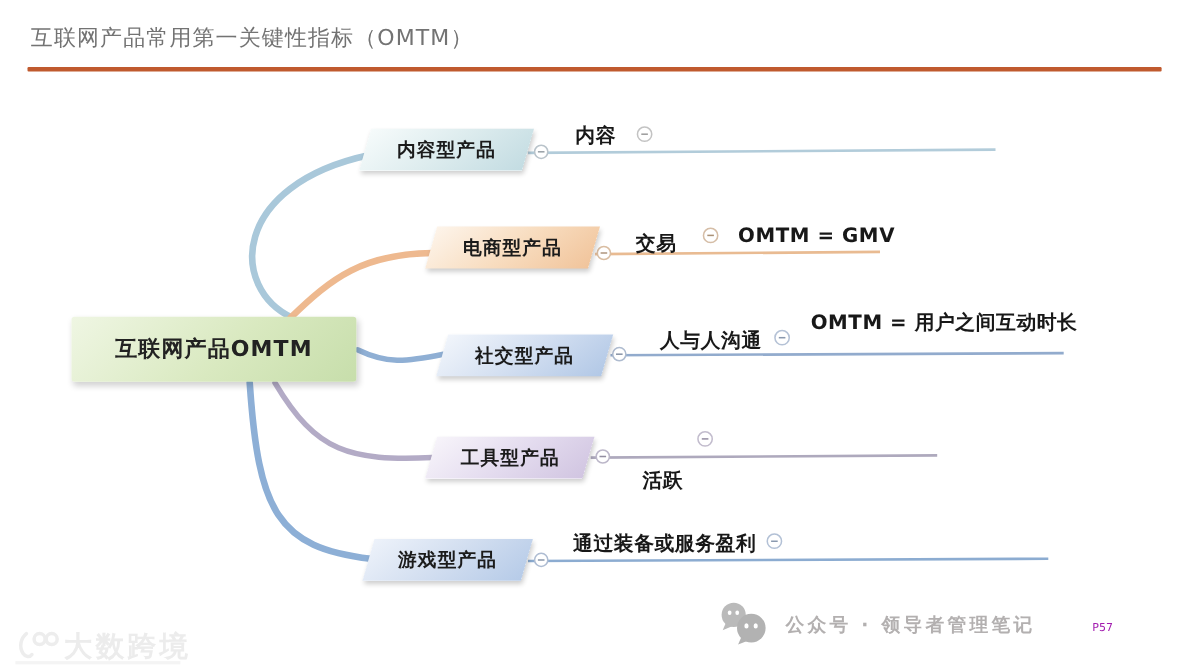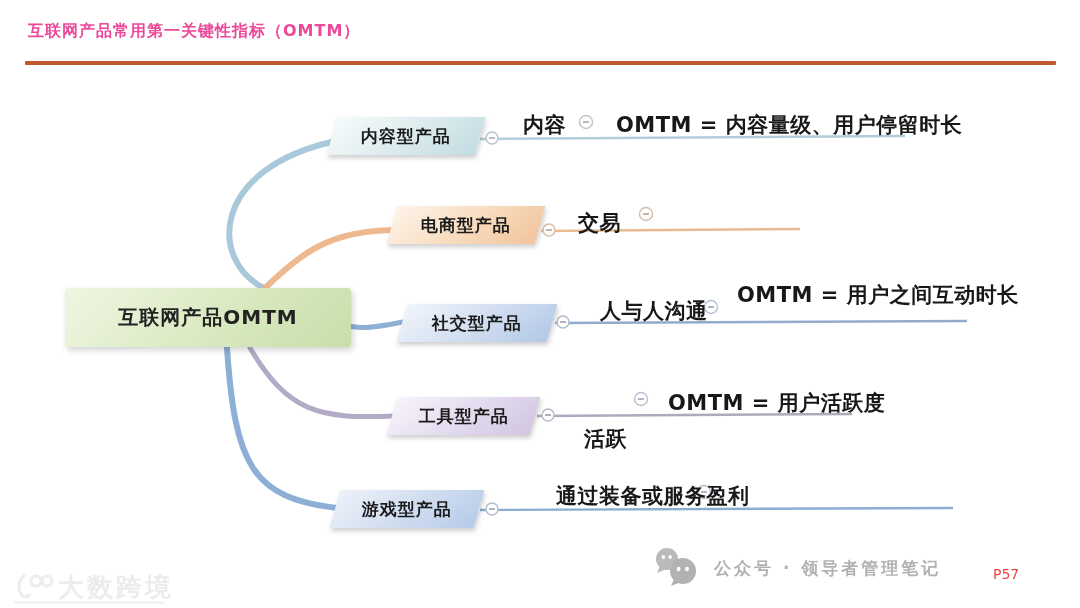--- a/index.html
+++ b/index.html
@@ -3,62 +3,62 @@
 <meta charset="utf-8">
 <style>
   * { margin:0; padding:0; box-sizing:border-box; }
   html,body { background:#fff; }
   .page {
     position:relative; width:1080px; height:608px; background:#fff;
     overflow:hidden; font-family:"DejaVu Sans","Liberation Sans",sans-serif;
   }
   
   .title {
-    position:absolute; left:28px; top:21px; font-size:16px; font-weight:700;
-    color:#ec4899; letter-spacing:1px;
+    position:absolute; left:28px; top:21px; font-size:20px; font-weight:400;
+    color:#737373; letter-spacing:1px;
   }
   .title-rule {
     position:absolute; left:25px; top:61px; width:1031px; height:4px;
     background:#c05a2e; border-radius:1px;
   }
   
   .links { position:absolute; left:0; top:0; width:1080px; height:608px; }
   
   .center-node {
-    position:absolute; left:65px; top:288px; width:286px; height:59px;
+    position:absolute; left:65px; top:288px; width:259px; height:59px;
     background:linear-gradient(135deg,#eff6e3 0%,#d9e9c0 55%,#c7deab 100%);
     border-radius:3px; box-shadow:2px 3px 6px rgba(0,0,0,.18);
     display:flex; align-items:center; justify-content:center;
   }
   .center-node span { font-size:20px; font-weight:bold; color:#222; letter-spacing:1px; }
   
   .pgram {
     position:absolute; height:38px; transform:skewX(-16deg);
     box-shadow:2px 3px 5px rgba(0,0,0,.20);
     display:flex; align-items:center; justify-content:center;
   }
   .pgram span { transform:skewX(16deg); font-size:17px; font-weight:bold; color:#1b1b1b; letter-spacing:1px; }
   .b1 { left:332px; top:117px; width:148px; background:linear-gradient(135deg,#f6fbfb 0%,#ddecee 50%,#c3dce2 100%); }
   .b2 { left:392px; top:206px; width:148px; background:linear-gradient(135deg,#fdf4ea 0%,#f8ddc0 50%,#f1c49b 100%); }
   .b3 { left:402px; top:304px; width:150px; background:linear-gradient(135deg,#f1f5fb 0%,#d3dff1 50%,#b2c8e6 100%); }
   .b4 { left:392px; top:397px; width:143px; background:linear-gradient(135deg,#f7f4fa 0%,#e4dcef 50%,#d1c5e1 100%); }
   .b5 { left:335px; top:490px; width:144px; background:linear-gradient(135deg,#edf2fa 0%,#d2def0 50%,#b6cbe8 100%); }
   
-  .txt { position:absolute; font-size:21px; font-weight:bold; color:#181818; white-space:nowrap; letter-spacing:.5px; }
+  .txt { position:absolute; font-size:18px; font-weight:bold; color:#181818; white-space:nowrap; letter-spacing:.5px; }
   .d1 { left:523px; top:111px; } .m1 { left:616px; top:111px; }
   .d2 { left:578px; top:209px; } .m2 { left:671px; top:204px; }
   .d3 { left:600px; top:297px;font-family:Liberation Mono, monospace; } .m3 { left:737px; top:281px; }
   .d4 { left:584px; top:389px;margin-top:36px; } .m4 { left:668px; top:389px; }
-  .d5 { left:521px; top:482px;margin-left:35px; } .m5 { left:733px; top:482px; }
+  .d5 { left:521px; top:482px; } .m5 { left:733px; top:482px; }
   
   .wechat-badge { position:absolute; left:652px; top:545px; display:flex; align-items:center; }
   .wechat-badge .label {
     font-size:17px; font-weight:600; color:#b3b0b0; letter-spacing:3px; margin-left:12px;
   }
-  .page-num { position:absolute; left:993px; top:566px; font-size:14px; color:#ef4444; }
+  .page-num { position:absolute; left:993px; top:566px; font-size:10px; color:#a21caf; }
   .watermark { position:absolute; left:12px; top:570px; display:flex; align-items:center; }
   .watermark .wm-text { font-size:26px; font-weight:bold; color:#ececec; letter-spacing:3px; margin-left:4px; }
   .wm-rule { position:absolute; left:14px; top:601px; width:150px; height:3px; background:#f4f4f4; }
 </style>
 </head>
 <body>
 
 <div class="page">
 
   <div class="title">互联网产品常用第一关键性指标（OMTM）</div>
@@ -135,26 +135,25 @@
     <span>社交型产品</span>
   </div>
   <div class="pgram b4">
     <span>工具型产品</span>
   </div>
   <div class="pgram b5">
     <span>游戏型产品</span>
   </div>
 
   <div class="txt driver d1">内容</div>
-  <div class="txt metric m1">OMTM = 内容量级、用户停留时长</div>
   <div class="txt driver d2">交易</div>
+  <div class="txt metric m2">OMTM = GMV</div>
   <div class="txt driver d3">人与人沟通</div>
   <div class="txt metric m3">OMTM = 用户之间互动时长</div>
   <div class="txt driver d4">活跃</div>
-  <div class="txt metric m4">OMTM = 用户活跃度</div>
   <div class="txt driver d5">通过装备或服务盈利</div>
 
   <div class="wechat-badge">
     <span>
       <svg width="50" height="42" viewBox="0 0 50 42">
         <circle cx="15" cy="14" r="11" fill="#bababa"></circle>
         <path d="M8 21 L5 28 L14 24 Z" fill="#bababa"></path>
         <ellipse cx="11.3" cy="12" rx="1.7" ry="2.1" fill="#fff"></ellipse>
         <ellipse cx="18.2" cy="12" rx="1.7" ry="2.1" fill="#fff"></ellipse>
         <circle cx="31" cy="26" r="13" fill="#b2b2b2"></circle>

